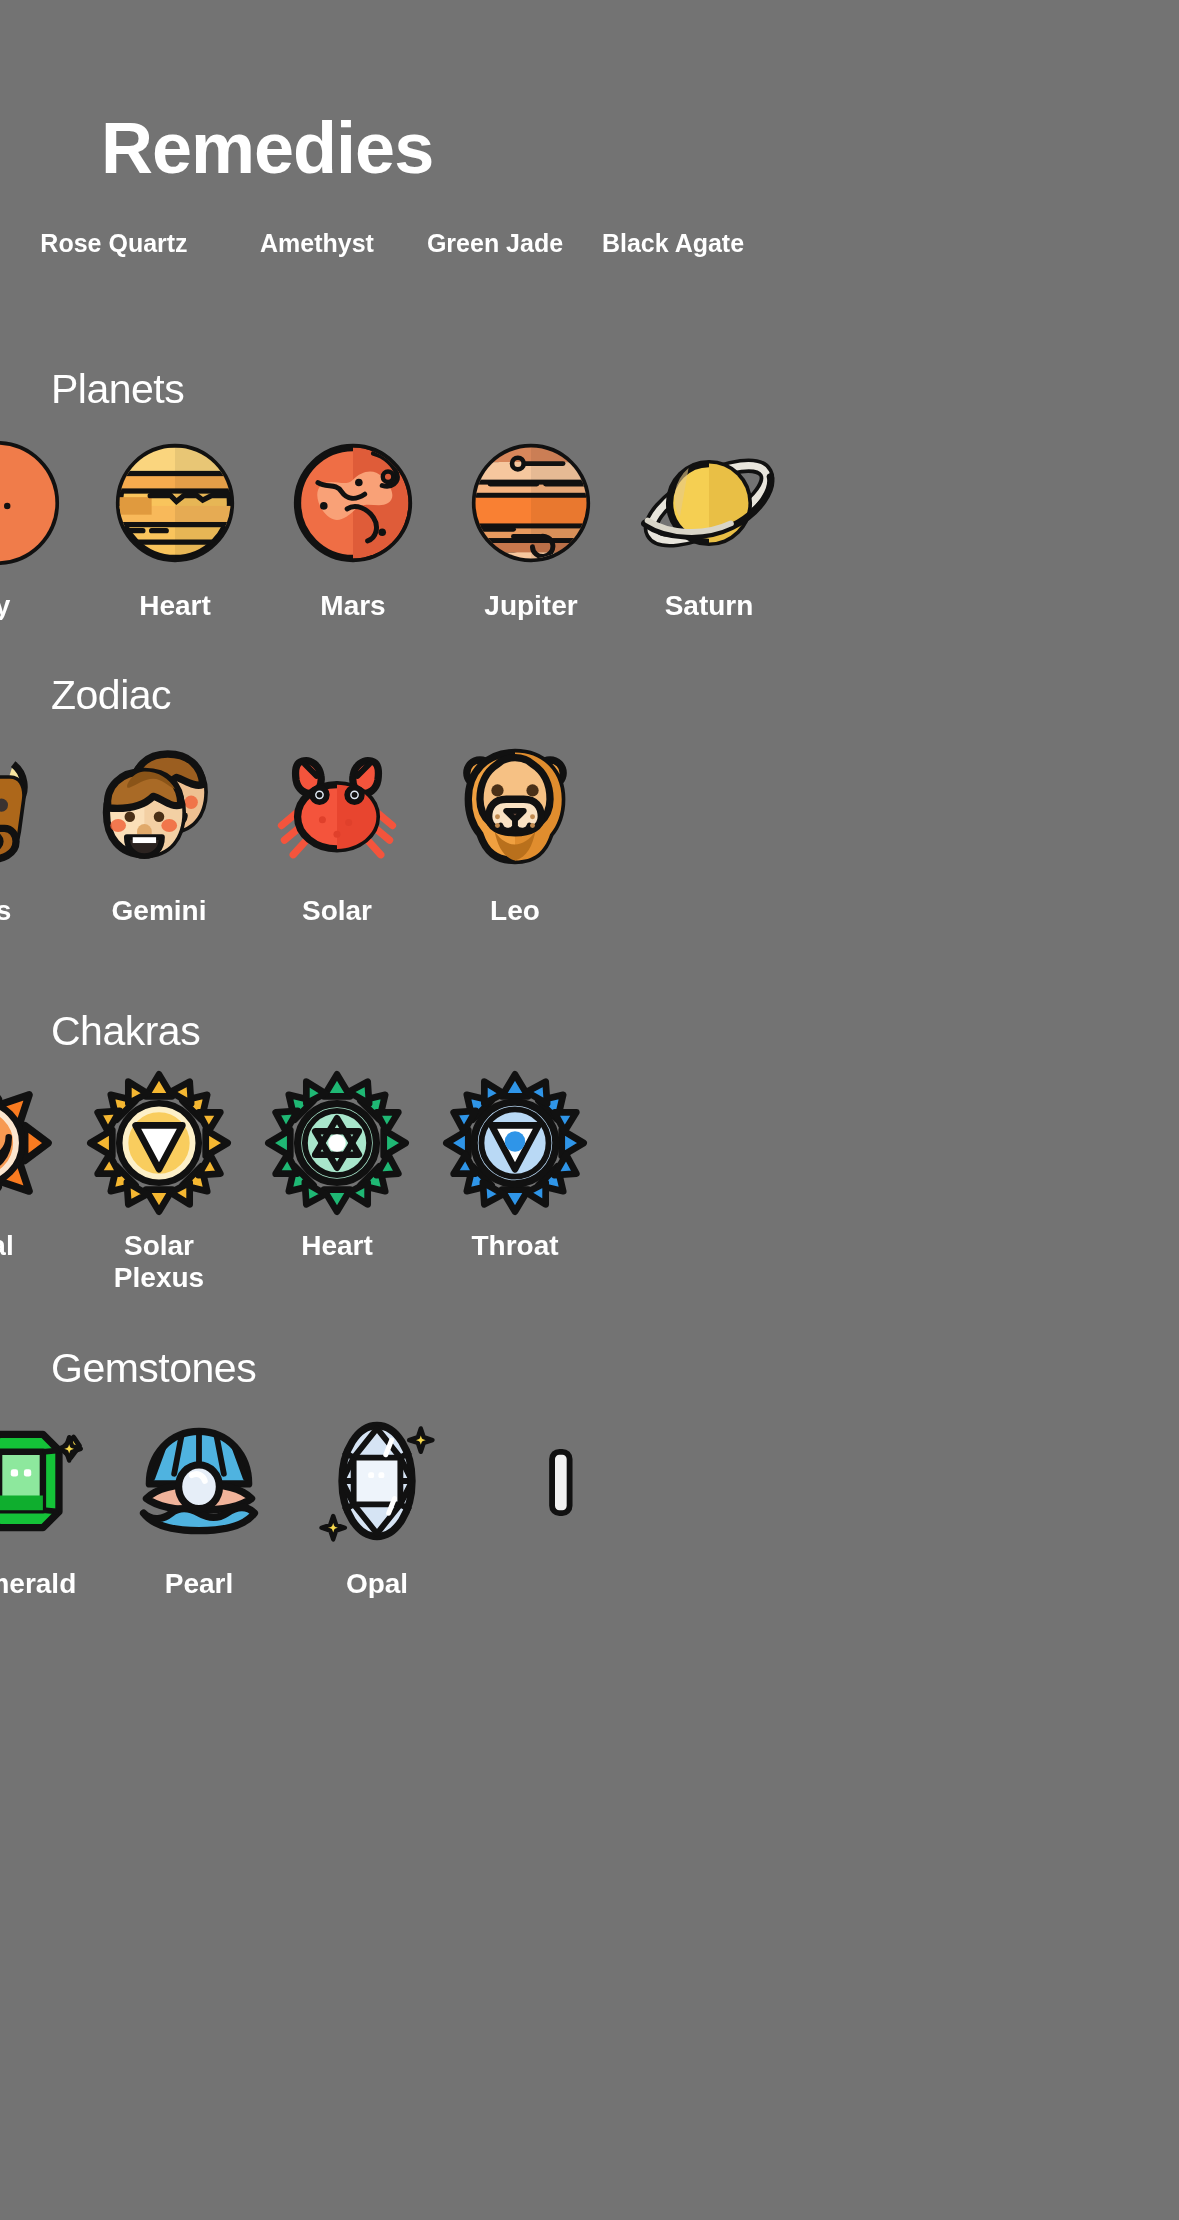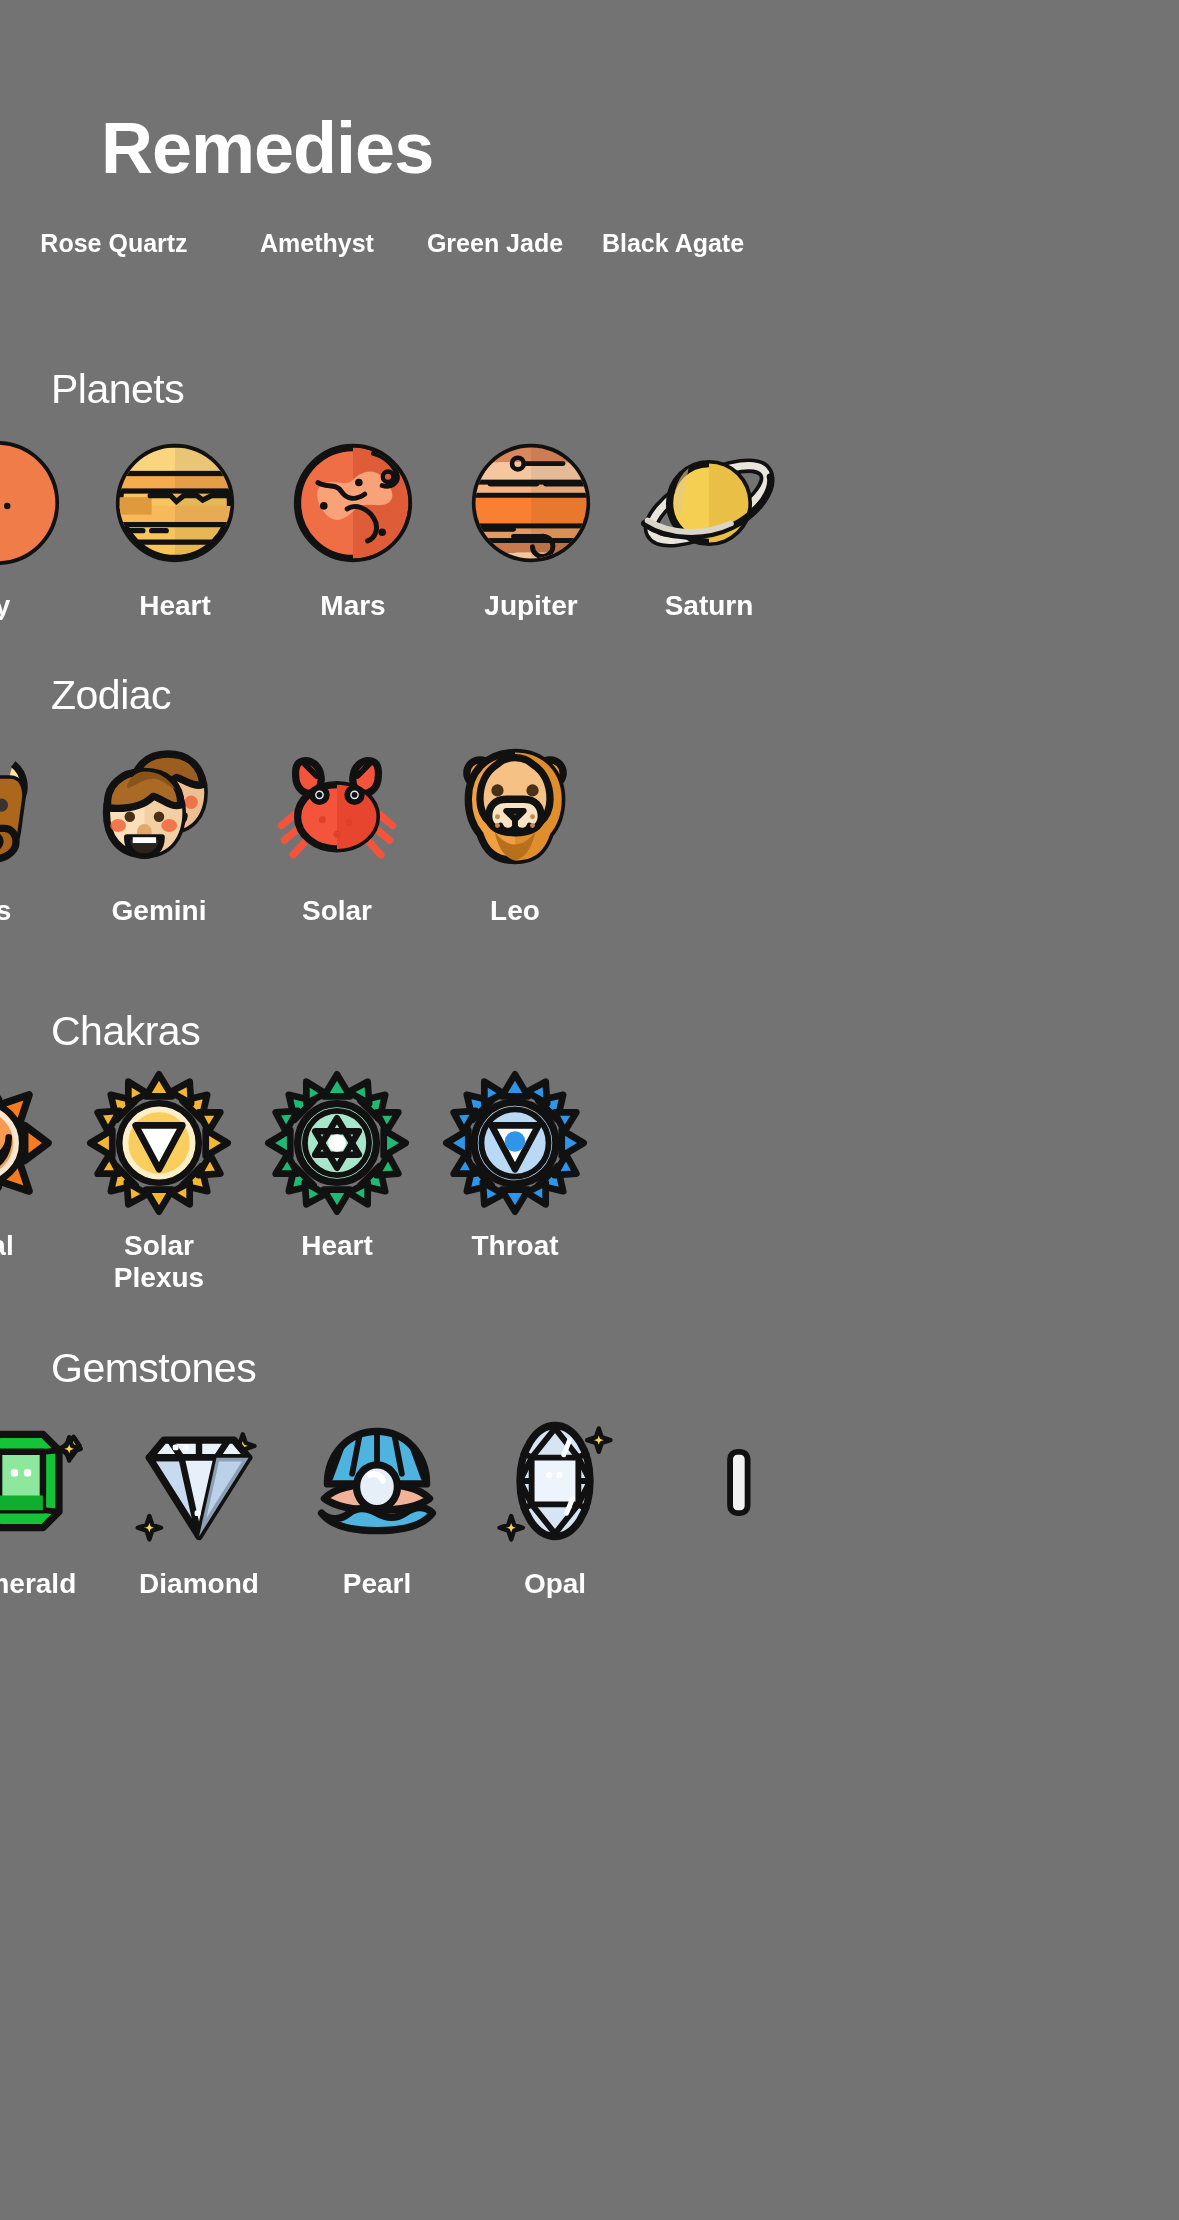--- a/index.html
+++ b/index.html
@@ -447,38 +447,20 @@
             <path d="M35 30h30v40H35z" fill="#8de89d" stroke="#111" stroke-width="4.4" stroke-linejoin="round"></path>
             <path d="M24 29l11 1M76 29l-11 1M24 71l11-1M76 71l-11-1" stroke="#111" stroke-width="4"></path>
             <rect x="43" y="42" width="5" height="5" rx="1.6" fill="#ffffff"></rect>
             <rect x="52" y="42" width="5" height="5" rx="1.6" fill="#ffffff"></rect>
             <path d="M35 60h30v10H35z" fill="#0fae2e"></path>
           </svg>
         </span>
         <span class="lbl">Emerald</span>
       </div>
 
-      <div class="cell">
-        <span class="icon">
-          <svg width="146" height="146" viewBox="0 0 100 100">
-            <path d="M80 18l2 6 6 2-6 2-2 6-2-6-6-2 6-2z" fill="#f7d94c" stroke="#111" stroke-width="3" stroke-linejoin="round"></path>
-            <path d="M16 74l2 6 6 2-6 2-2 6-2-6-6-2 6-2z" fill="#f7d94c" stroke="#111" stroke-width="3" stroke-linejoin="round"></path>
-            <path d="M16 34h68L50 88z" fill="#c8daf0" stroke="#111" stroke-width="5" stroke-linejoin="round"></path>
-            <path d="M26 22h48l10 12H16z" fill="#eaf2fb" stroke="#111" stroke-width="5" stroke-linejoin="round"></path>
-            <path d="M38 34L50 88 62 34z" fill="#e7f0fa" stroke="#111" stroke-width="4.4" stroke-linejoin="round"></path>
-            <path d="M38 34l-8-12M62 34l8-12" stroke="#111" stroke-width="4.4"></path>
-            <path d="M50 34V22" stroke="#111" stroke-width="4.4"></path>
-            <path d="M62 34L84 34 50 88z" fill="#b7cde8" opacity=".75"></path>
-            <rect x="32" y="25" width="4" height="4" rx="1.3" fill="#ffffff"></rect>
-            <rect x="39" y="25" width="4" height="4" rx="1.3" fill="#ffffff"></rect>
-            <rect x="47" y="70" width="4" height="4" rx="1.3" fill="#ffffff"></rect>
-          </svg>
-        </span>
-        <span class="lbl">Diamond</span>
-      </div>
 
       <div class="cell">
         <span class="icon">
           <svg width="146" height="146" viewBox="0 0 100 100">
             <path d="M50 16c20 0 34 16 34 36H16c0-20 14-36 34-36z" fill="#4fb3e0" stroke="#111" stroke-width="5" stroke-linejoin="round"></path>
             <g stroke="#111" stroke-width="4" stroke-linecap="round">
               <path d="M50 17v28M38 19l-5 26M26 26l-8 22M62 19l5 26M74 26l8 22"></path>
             </g>
             <path d="M14 62c8-8 22-10 36-10s28 2 36 10c-8 6-22 8-36 8s-28-2-36-8z" fill="#f0b39a" stroke="#111" stroke-width="5" stroke-linejoin="round"></path>
             <path d="M12 72c6 6 14 4 19 0s12-4 19 0 13 4 19 0 13-6 19 0c-6 8-19 12-38 12s-32-4-38-12z" fill="#4fb3e0" stroke="#111" stroke-width="5" stroke-linejoin="round"></path>

